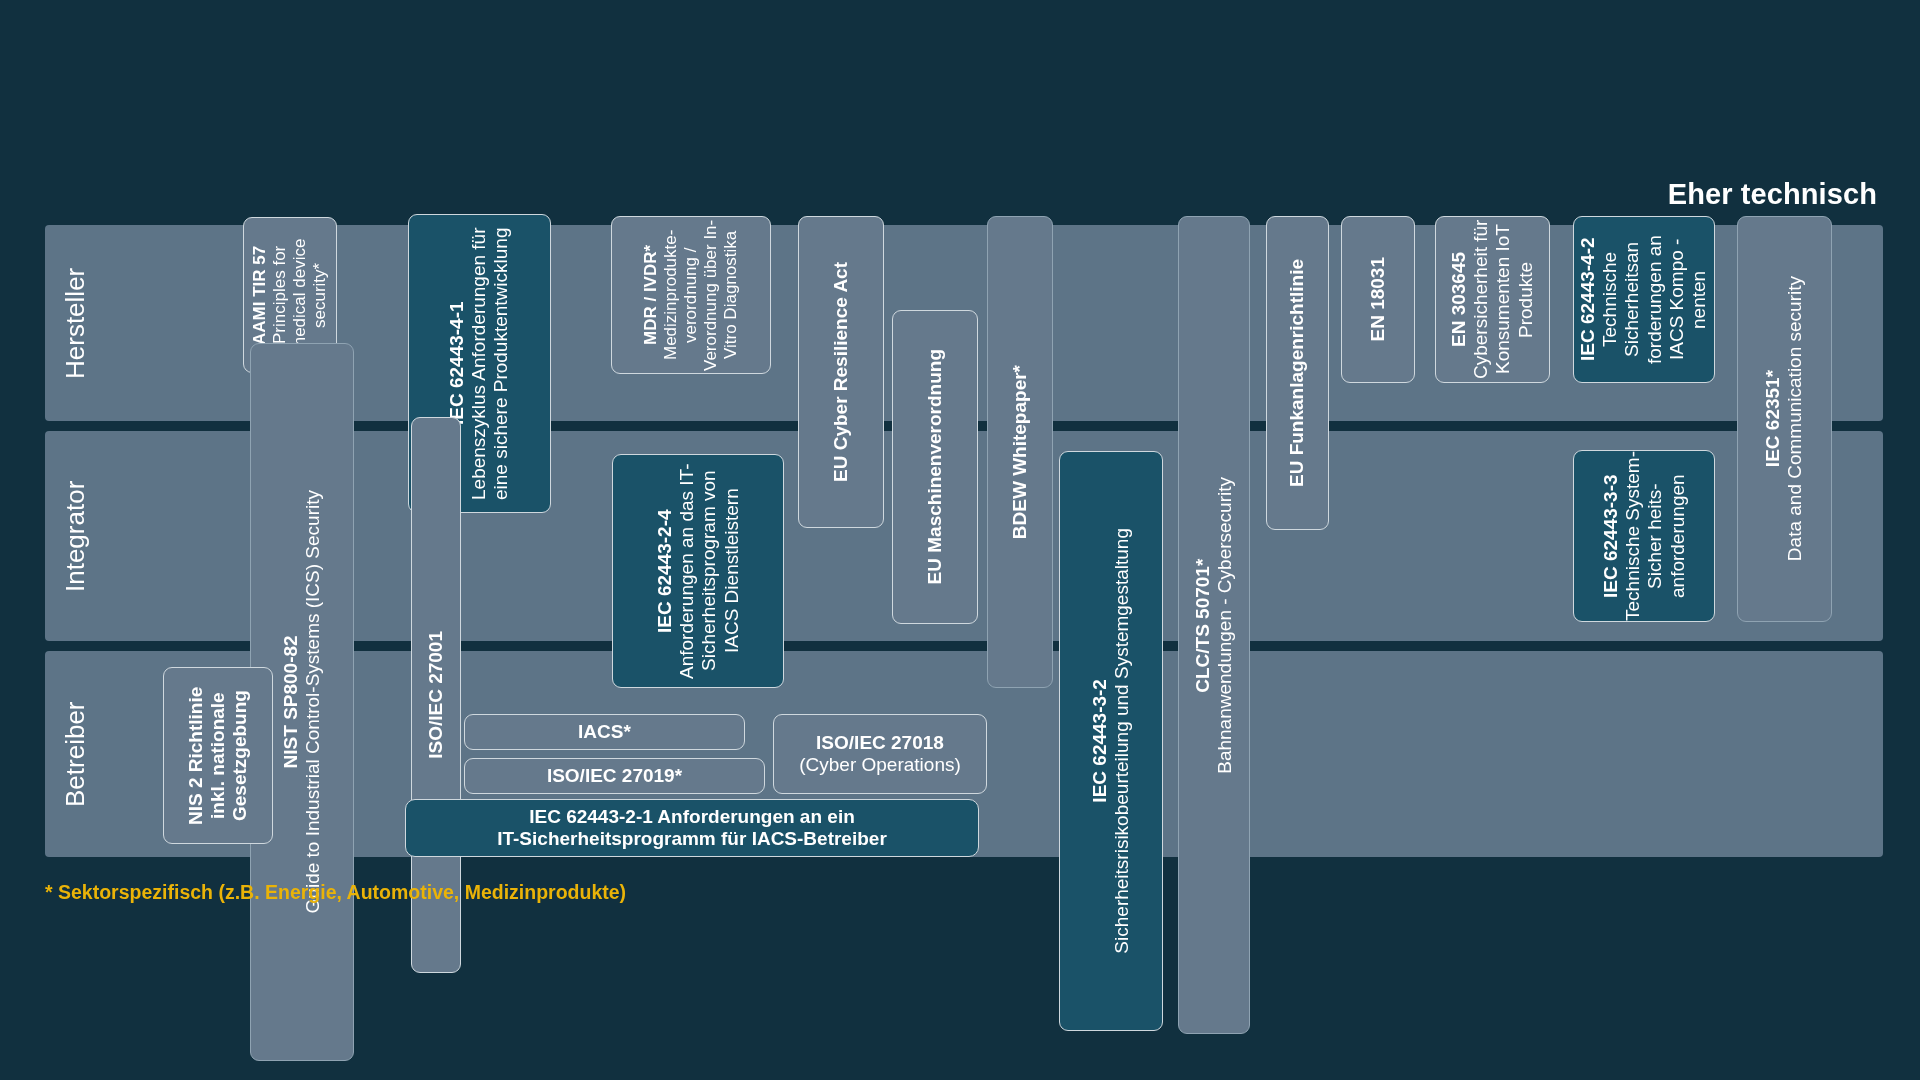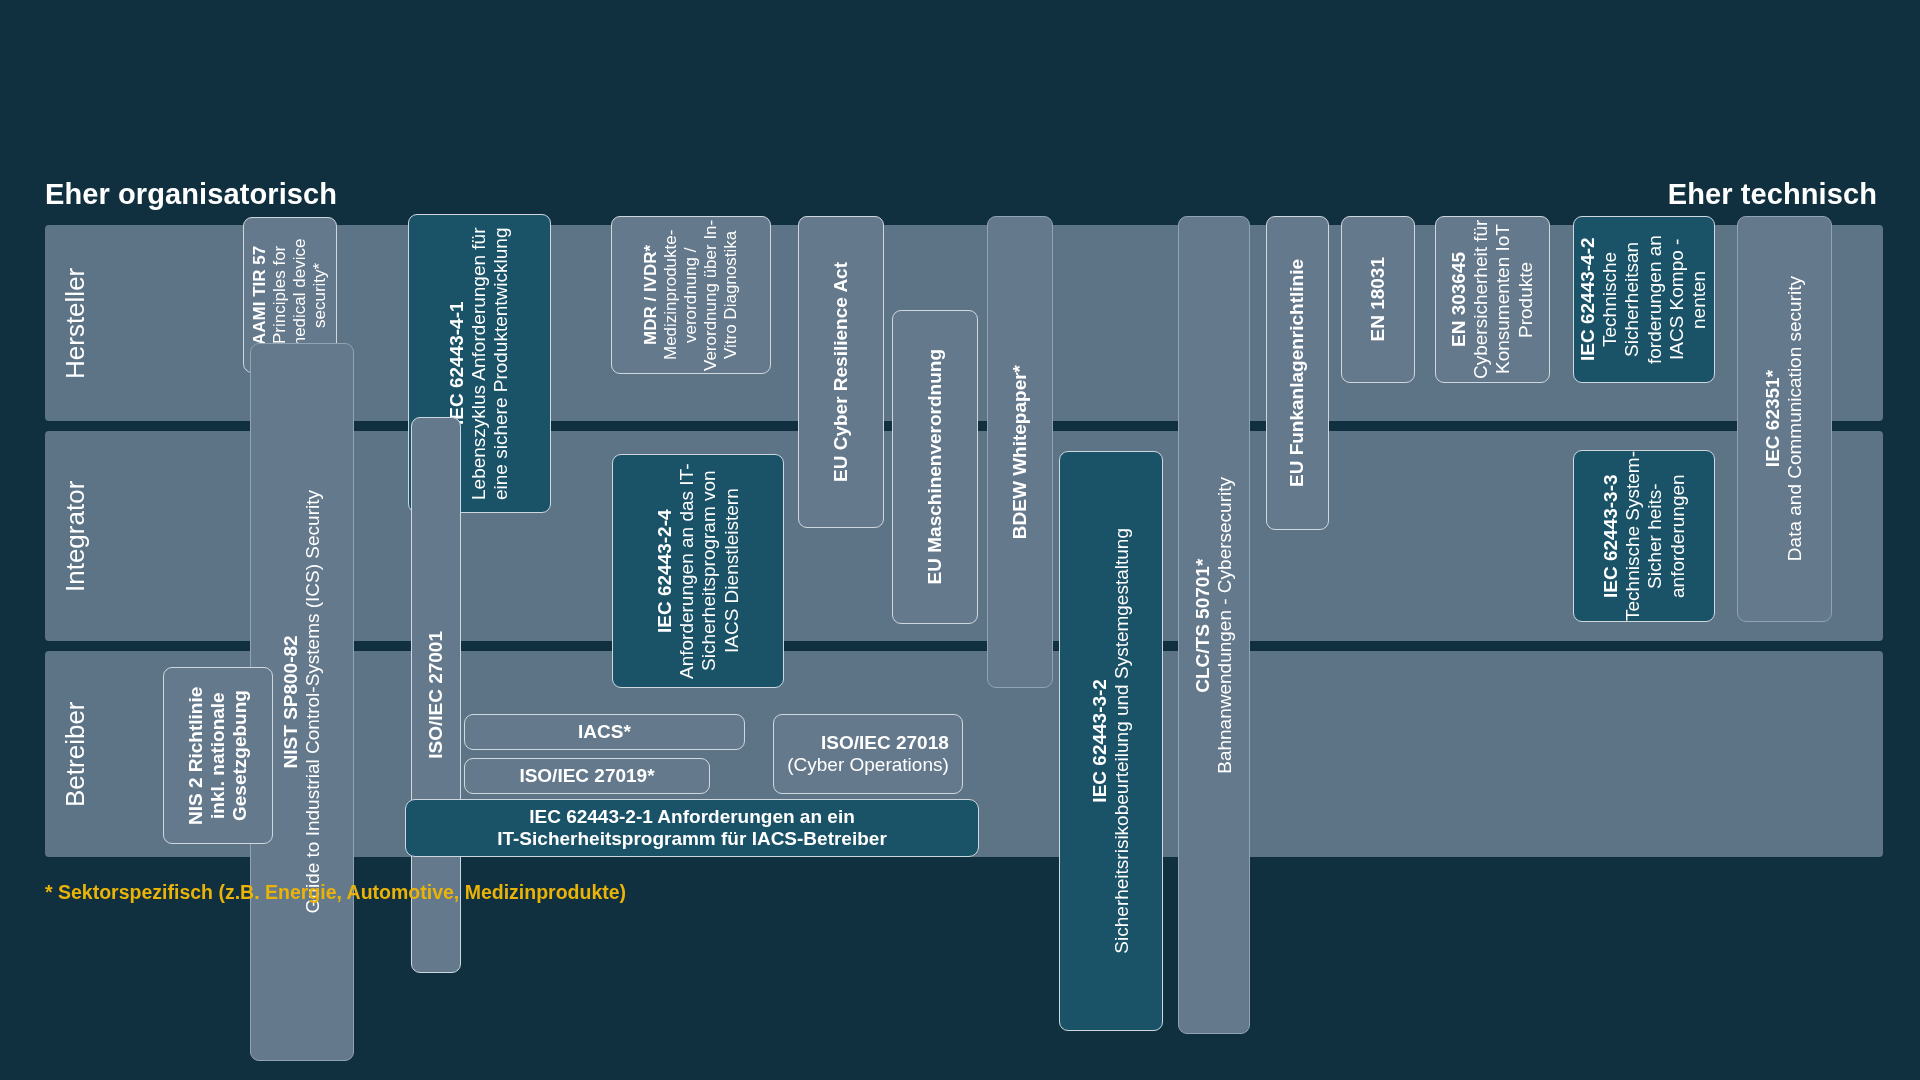--- a/index.html
+++ b/index.html
@@ -119,21 +119,20 @@
     text-align: center;
   }
   .b { font-weight: bold; }
   .n { font-weight: normal; }
 </style>
 </head>
 <body>
 
 <div id="stage">
 
-  <div class="axis-label" id="axis-left">Eher organisatorisch</div>
   <div class="axis-label" id="axis-right">Eher technisch</div>
 
   <div id="bands">
 
     <div class="band" id="band-hersteller" style="width:1838px;">
       <div class="band-label">Hersteller</div>
     </div>
 
     <div class="band" id="band-integrator" style="width:1838px;">
       <div class="band-label">Integrator</div>
@@ -212,25 +211,25 @@
     </div>
 
     <div class="card grey vert" style="left:118px; top:442px; width:110px; height:177px; font-size:19px;">
       <span class="txt"><b class="b">NIS 2 Richtlinie inkl. nationale Gesetzgebung</b></span>
     </div>
 
     <div class="card grey" style="left:419px; top:489px; width:281px; height:36px; font-size:19px;">
       <span class="txt"><b class="b">IACS*</b></span>
     </div>
 
-    <div class="card grey" style="left:419px; top:533px; width:246px; height:36px; font-size:19px;">
+    <div class="card grey" style="left:419px; top:533px; width:301px; height:36px; font-size:19px;">
       <span class="txt"><b class="b">ISO/IEC 27019*</b></span>
     </div>
 
-    <div class="card grey" style="left:728px; top:489px; width:190px; height:80px; font-size:19px;text-align:right;">
+    <div class="card grey" style="left:728px; top:489px; width:214px; height:80px; font-size:19px;">
       <span class="txt"><b class="b">ISO/IEC 27018</b><br><span class="n">(Cyber Operations)</span></span>
     </div>
 
     <div class="card teal" style="left:360px; top:574px; width:574px; height:58px; font-size:19px;border-radius:10px;">
       <span class="txt"><b class="b">IEC 62443-2-1 Anforderungen an ein</b><br><b class="b">IT-Sicherheitsprogramm für IACS-Betreiber</b></span>
     </div>
 
   </div>
 
   <div class="footnote">* Sektorspezifisch (z.B. Energie, Automotive, Medizinprodukte)</div>

